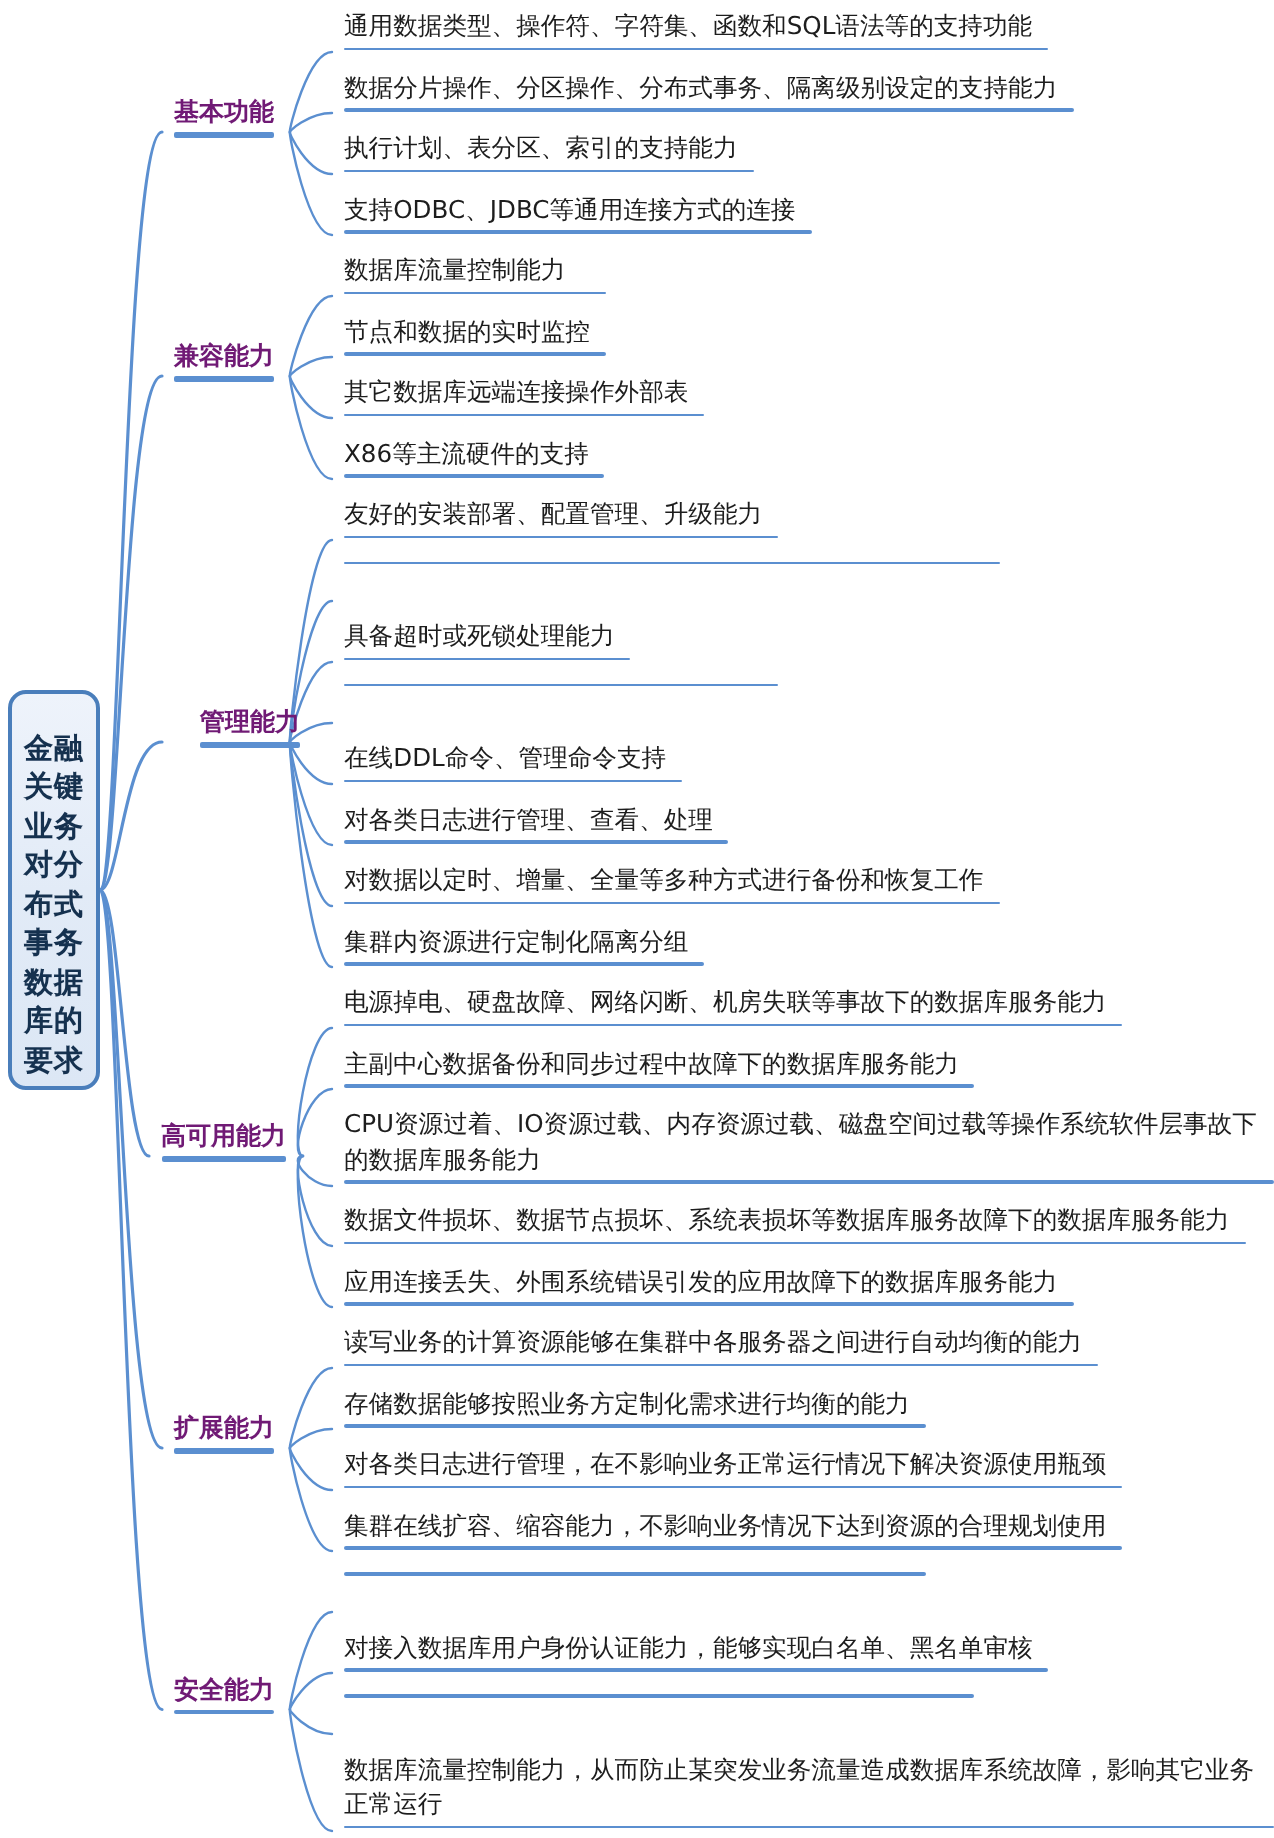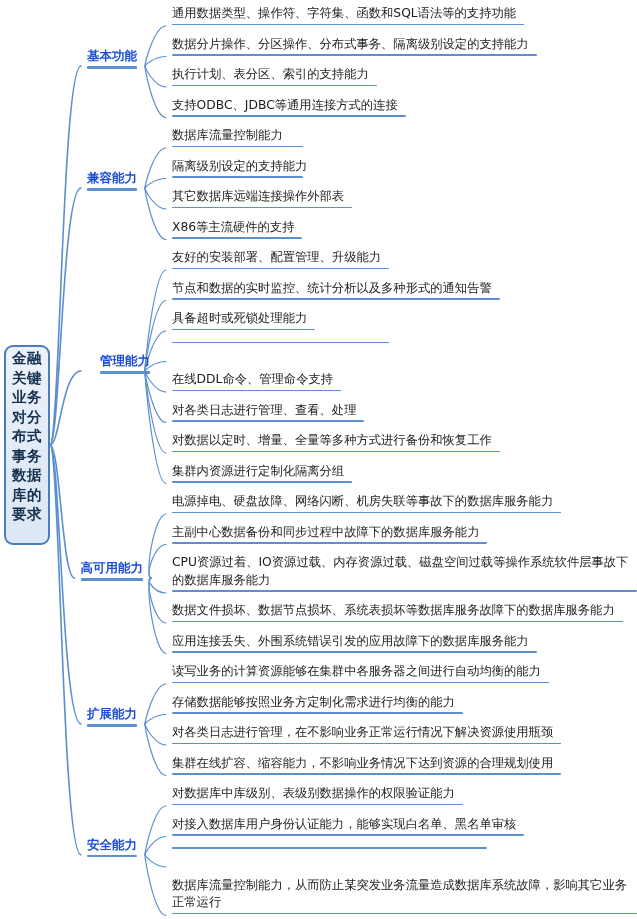--- a/index.html
+++ b/index.html
@@ -38,42 +38,42 @@
     position: absolute;
     left: 4px;
     top: 345px;
     width: 46px;
     height: 200px;
     box-sizing: border-box;
     border: 2px solid #4a7ebb;
     border-radius: 9px;
     background: linear-gradient(to bottom, #eef3fb 0%, #e2ebf7 50%, #dce7f5 100%);
     display: flex;
-    align-items: flex-start;
+    align-items: flex-end;
     justify-content: center;
     text-align: center;
     padding: 2px 3px;
   }
   .root-node .root-label {
     font-size: 14.5px;
     line-height: 19.5px;
     letter-spacing: 0.5px;
     font-weight: 700;
     color: #15314f;
     white-space: normal;
     word-break: break-all;
   }
 
   
   .branch {
     position: absolute;
     font-size: 12.5px;
     line-height: 16px;
     font-weight: 700;
-    color: #1d4ed8;
+    color: #701a75;
     white-space: nowrap;
     padding: 0 4px 2px 4px;
     text-align: center;
   }
   .branch .branch-rule {
     display: block;
     height: 2.5px;
     background: #5b8fd0;
     border-radius: 1px;
     margin-top: 2px;
@@ -162,37 +162,36 @@
       </div>
       <div class="leaf" style="left: 168px; top: 96.5px; width: 465px;">
         <span class="leaf-text">支持ODBC、JDBC等通用连接方式的连接</span>
         <span class="leaf-rule" style="width: 234px;"></span>
       </div>
       <div class="leaf" style="left: 168px; top: 127px; width: 465px;">
         <span class="leaf-text">数据库流量控制能力</span>
         <span class="leaf-rule" style="width: 131px;"></span>
       </div>
       <div class="leaf" style="left: 168px; top: 157.5px; width: 465px;">
-        <span class="leaf-text">隔离级别设定的支持能力</span>
+        <span class="leaf-text">节点和数据的实时监控</span>
         <span class="leaf-rule" style="width: 131px;"></span>
       </div>
       <div class="leaf" style="left: 168px; top: 188px; width: 465px;">
         <span class="leaf-text">其它数据库远端连接操作外部表</span>
         <span class="leaf-rule" style="width: 180px;"></span>
       </div>
       <div class="leaf" style="left: 168px; top: 218.5px; width: 465px;">
         <span class="leaf-text">X86等主流硬件的支持</span>
         <span class="leaf-rule" style="width: 130px;"></span>
       </div>
       <div class="leaf" style="left: 168px; top: 249px; width: 465px;">
         <span class="leaf-text">友好的安装部署、配置管理、升级能力</span>
         <span class="leaf-rule" style="width: 217px;"></span>
       </div>
       <div class="leaf" style="left: 168px; top: 279.5px; width: 465px;">
-        <span class="leaf-text">节点和数据的实时监控、统计分析以及多种形式的通知告警</span>
         <span class="leaf-rule" style="width: 328px;"></span>
       </div>
       <div class="leaf" style="left: 168px; top: 310px; width: 465px;">
         <span class="leaf-text">具备超时或死锁处理能力</span>
         <span class="leaf-rule" style="width: 143px;"></span>
       </div>
       <div class="leaf" style="left: 168px; top: 340.5px; width: 465px;">
         <span class="leaf-rule" style="width: 217px;"></span>
       </div>
       <div class="leaf" style="left: 168px; top: 371px; width: 465px;">
@@ -241,21 +240,20 @@
       </div>
       <div class="leaf" style="left: 168px; top: 724px; width: 465px;">
         <span class="leaf-text">对各类日志进行管理，在不影响业务正常运行情况下解决资源使用瓶颈</span>
         <span class="leaf-rule" style="width: 389px;"></span>
       </div>
       <div class="leaf" style="left: 168px; top: 754.5px; width: 465px;">
         <span class="leaf-text">集群在线扩容、缩容能力，不影响业务情况下达到资源的合理规划使用</span>
         <span class="leaf-rule" style="width: 389px;"></span>
       </div>
       <div class="leaf" style="left: 168px; top: 785px; width: 465px;">
-        <span class="leaf-text">对数据库中库级别、表级别数据操作的权限验证能力</span>
         <span class="leaf-rule" style="width: 291px;"></span>
       </div>
       <div class="leaf" style="left: 168px; top: 815.5px; width: 465px;">
         <span class="leaf-text">对接入数据库用户身份认证能力，能够实现白名单、黑名单审核</span>
         <span class="leaf-rule" style="width: 352px;"></span>
       </div>
       <div class="leaf" style="left: 168px; top: 846px; width: 465px;">
         <span class="leaf-rule" style="width: 315px;"></span>
       </div>
       <div class="leaf wrap" style="left: 168px; top: 876.5px; width: 465px;">

